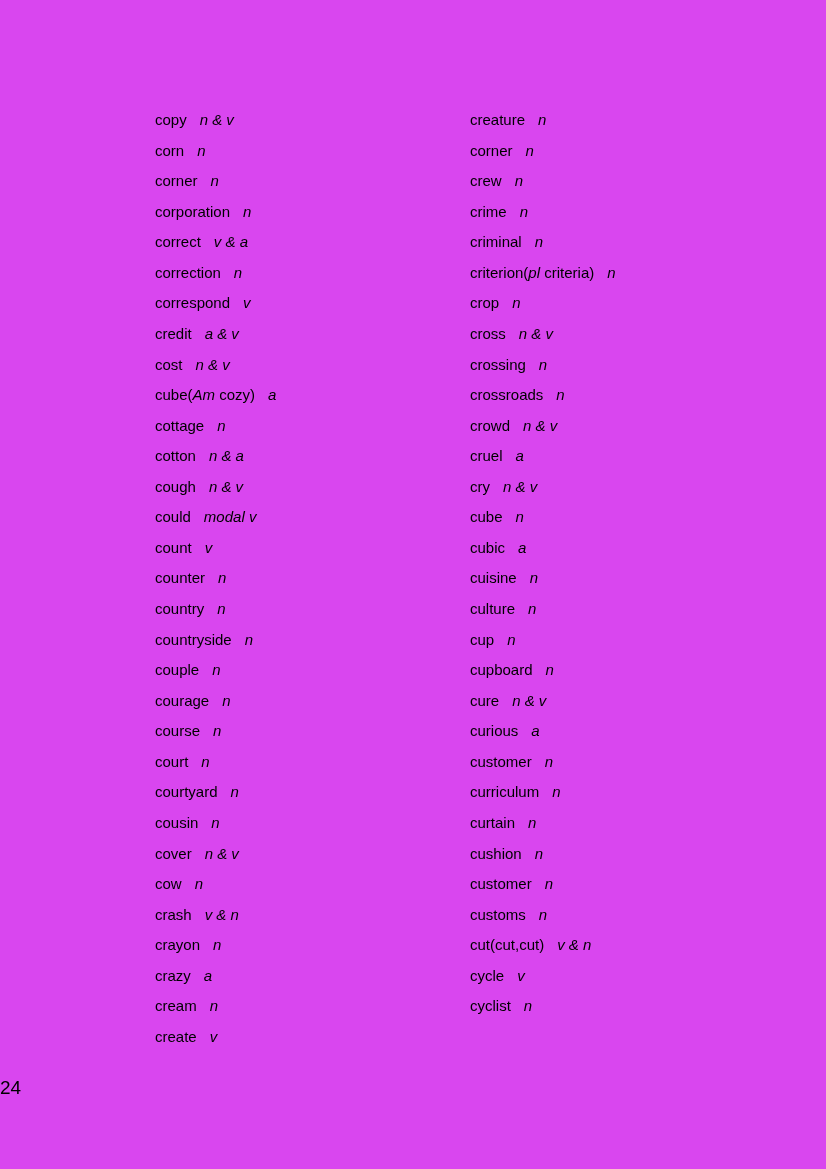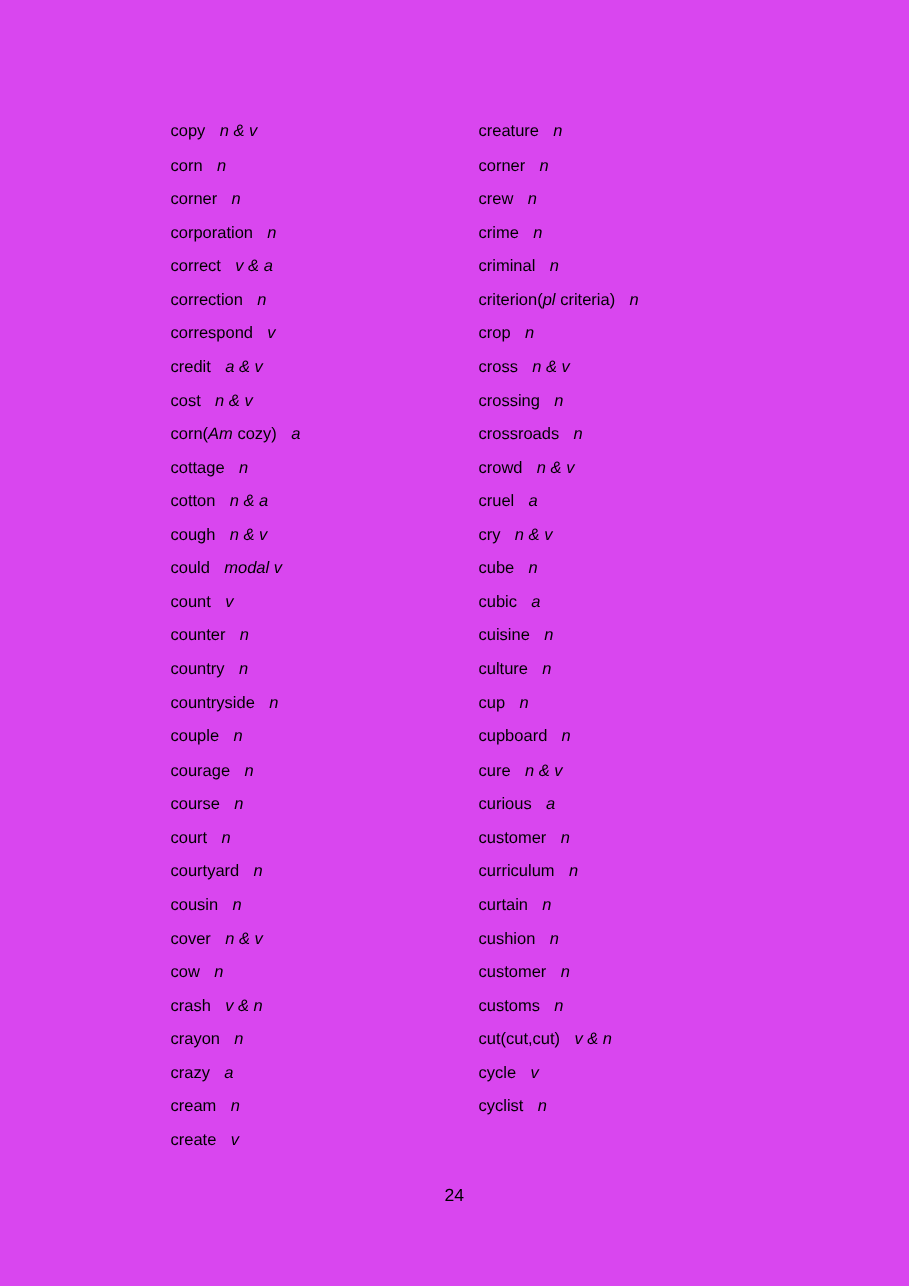--- a/index.html
+++ b/index.html
@@ -9,55 +9,54 @@
     width: 826px;
     height: 1169px;
     margin: 0 auto;
     background: #d946ef;
     color: #000000;
     font-family: Liberation Sans, sans-serif;
     overflow: hidden;
   }
   .word-column { position: absolute; top: 105px; }
   .word-column.left  { left: 155px; }
-  .word-column.right { left: 435px; }
+  .word-column.right { left: 470px; }
   .entry-row {
     height: 30.57px;
     line-height: 30.57px;
     font-size: 15px;
     white-space: nowrap;
   }
   .word { font-style: normal; }
   .word .it { font-style: italic; text-align: center; }
   .pos { font-style: italic; margin-left: 13px; }
   .page-number {
     position: absolute;
     left: 0;
     right: 0;
     top: 1080px;
-    text-align: center;
-    font-size: 16px;
+    font-size: 19px;
     line-height: 16px;
   }
 </style>
 </head>
 <body>
 
 <div class="page">
   <div class="word-column left">
       <div class="entry-row"><span class="word">copy</span><span class="pos">n &amp; v</span></div>
       <div class="entry-row"><span class="word">corn</span><span class="pos">n</span></div>
       <div class="entry-row"><span class="word">corner</span><span class="pos">n</span></div>
       <div class="entry-row"><span class="word">corporation</span><span class="pos">n</span></div>
       <div class="entry-row"><span class="word">correct</span><span class="pos">v &amp; a</span></div>
       <div class="entry-row"><span class="word">correction</span><span class="pos">n</span></div>
       <div class="entry-row"><span class="word">correspond</span><span class="pos">v</span></div>
       <div class="entry-row"><span class="word">credit</span><span class="pos">a &amp; v</span></div>
       <div class="entry-row"><span class="word">cost</span><span class="pos">n &amp; v</span></div>
-      <div class="entry-row"><span class="word"><span>corn(</span><span class="it">Am</span><span> cozy)</span></span><span class="pos">a</span></div>
+      <div class="entry-row"><span class="word"><span>cube(</span><span class="it">Am</span><span> cozy)</span></span><span class="pos">a</span></div>
       <div class="entry-row"><span class="word">cottage</span><span class="pos">n</span></div>
       <div class="entry-row"><span class="word">cotton</span><span class="pos">n &amp; a</span></div>
       <div class="entry-row"><span class="word">cough</span><span class="pos">n &amp; v</span></div>
       <div class="entry-row"><span class="word">could</span><span class="pos">modal v</span></div>
       <div class="entry-row"><span class="word">count</span><span class="pos">v</span></div>
       <div class="entry-row"><span class="word">counter</span><span class="pos">n</span></div>
       <div class="entry-row"><span class="word">country</span><span class="pos">n</span></div>
       <div class="entry-row"><span class="word">countryside</span><span class="pos">n</span></div>
       <div class="entry-row"><span class="word">couple</span><span class="pos">n</span></div>
       <div class="entry-row"><span class="word">courage</span><span class="pos">n</span></div>

